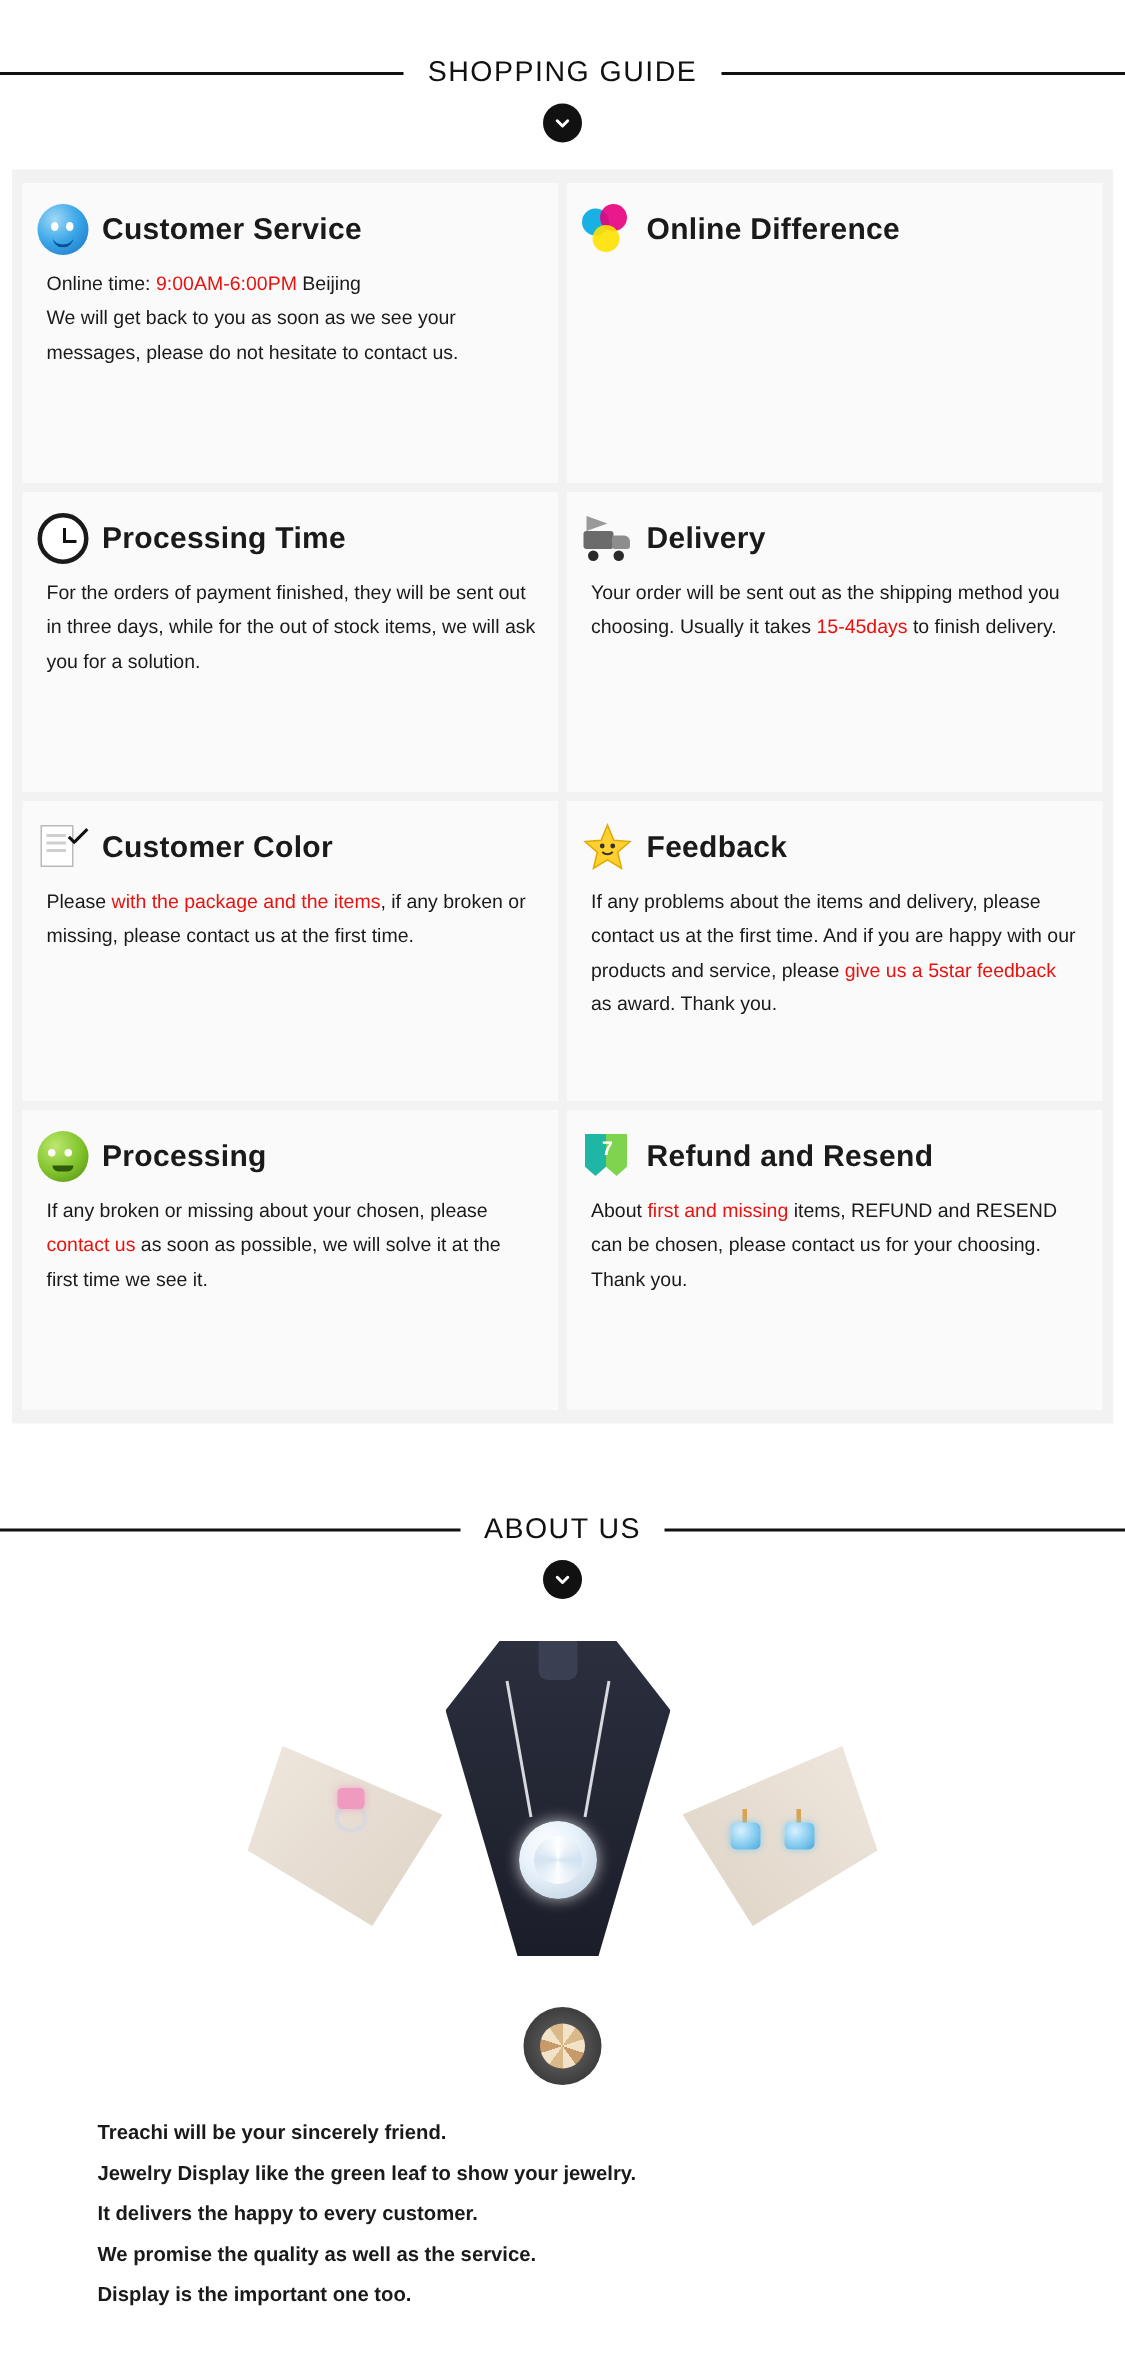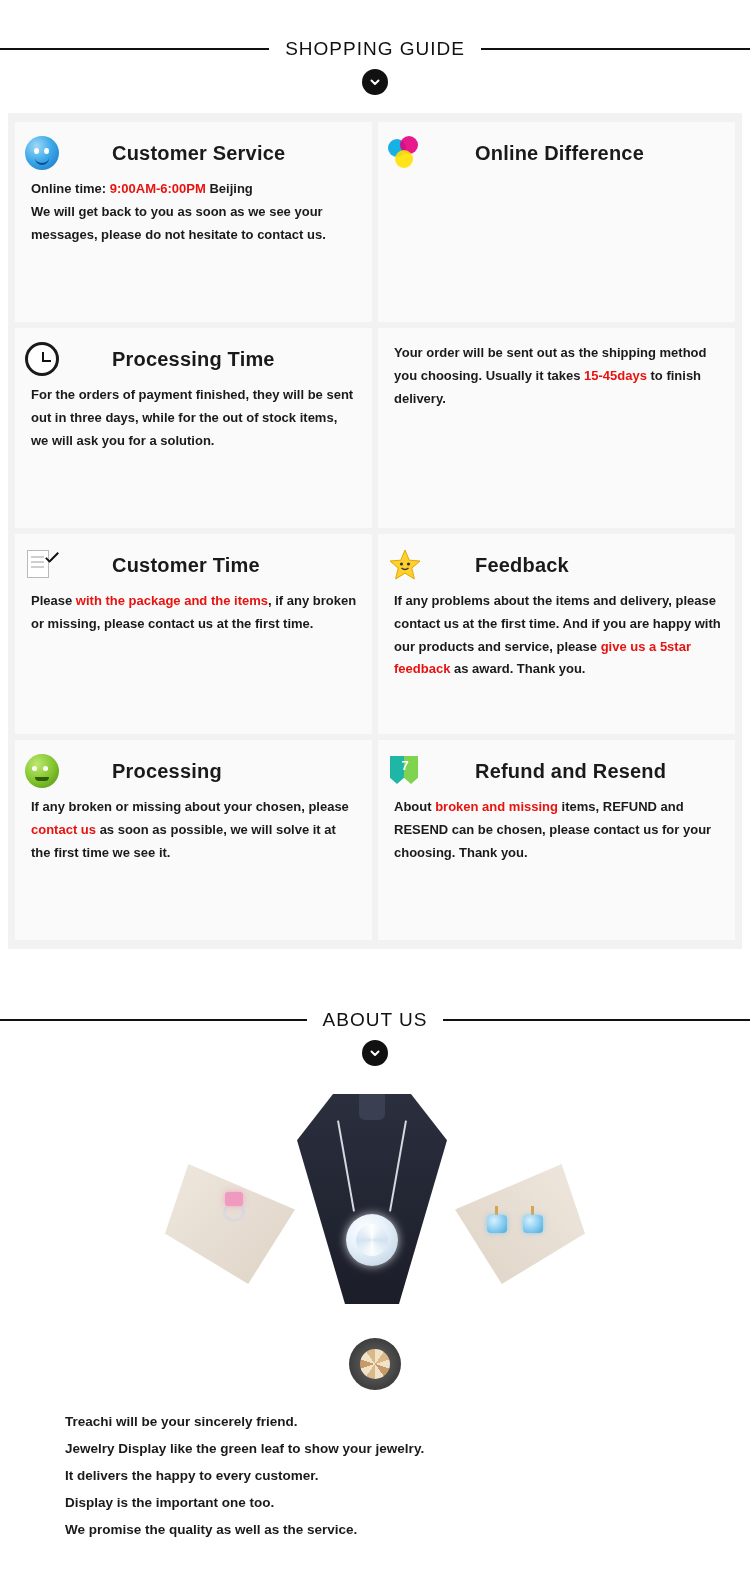--- a/index.html
+++ b/index.html
@@ -63,27 +63,26 @@
     display: flex;
     align-items: center;
     gap: 9px;
     margin-bottom: 8px;
   }
   .cell-title {
     font-size: 20px;
     font-weight: bold;
     color: #1a1a1a;
     letter-spacing: 0.2px;
-    margin-left: 44px;
   }
   .cell-body {
     font-size: 13px;
     line-height: 1.75;
     color: #1a1a1a;
-    font-weight: bold;
+    font-weight: normal;
     padding-left: 6px;
   }
   .red { color: #e8120e; }
 
   
   .ico { width: 34px; height: 34px; flex: 0 0 34px; position: relative; }
 
   
   .ico-chat { border-radius: 50%; background: radial-gradient(circle at 34% 30%, #9fd8f7 0%, #3aa7e8 48%, #1b6fc0 100%); }
   .ico-chat::before {
@@ -248,35 +247,45 @@
       <div class="cell-head">
         <div class="ico ico-clock"></div>
         <div class="cell-title">Processing Time</div>
       </div>
       <div class="cell-body">
         <span>For the orders of payment finished, they will be sent out in three days, while for the out of stock items, we will ask you for a solution.</span>
       </div>
     </div>
 
     <div class="guide-cell">
+      <div class="cell-head">
+        <div class="ico ico-truck">
+          <span class="plane"></span>
+            <span class="body"></span>
+            <span class="cab"></span>
+            <span class="w1"></span>
+            <span class="w2"></span>
+        </div>
+        <div class="cell-title">Delivery</div>
+      </div>
       <div class="cell-body">
         <span>Your order will be sent out as the shipping method you choosing. Usually it takes </span><span class="red">15-45days</span><span> to finish delivery.</span>
       </div>
     </div>
 
     <div class="guide-cell">
       <div class="cell-head">
         <div class="ico ico-doc">
           <span class="sheet"></span>
             <span class="l1"></span>
             <span class="l2"></span>
             <span class="l3"></span>
             <span class="check"></span>
         </div>
-        <div class="cell-title">Customer Time</div>
+        <div class="cell-title">Customer Color</div>
       </div>
       <div class="cell-body">
         <span>Please </span><span class="red">with the package and the items</span><span>, if any broken or missing, please contact us at the first time.</span>
       </div>
     </div>
 
     <div class="guide-cell">
       <div class="cell-head">
         <div class="ico ico-star">
           <svg width="34" height="34" viewBox="0 0 34 34" aria-hidden="true">
@@ -306,21 +315,21 @@
     <div class="guide-cell">
       <div class="cell-head">
         <div class="ico ico-ribbon">
           <span class="lf"></span>
             <span class="rt"></span>
             <span class="num">7</span>
         </div>
         <div class="cell-title">Refund and Resend</div>
       </div>
       <div class="cell-body">
-        <span>About </span><span class="red">broken and missing</span><span> items, REFUND and RESEND can be chosen, please contact us for your choosing. Thank you.</span>
+        <span>About </span><span class="red">first and missing</span><span> items, REFUND and RESEND can be chosen, please contact us for your choosing. Thank you.</span>
       </div>
     </div>
 
   </div>
 
   <div class="about-wrap">
     <div class="section-header">
       <div class="rule"></div>
       <div class="title">ABOUT US</div>
       <div class="rule"></div>
@@ -357,18 +366,18 @@
           <span class="gm"></span>
         </div>
     </div>
 
     <div class="avatar"></div>
 
     <div class="about-text">
       <div>Treachi will be your sincerely friend.</div>
       <div>Jewelry Display like the green leaf to show your jewelry.</div>
       <div>It delivers the happy to every customer.</div>
+      <div>We promise the quality as well as the service.</div>
       <div>Display is the important one too.</div>
-      <div>We promise the quality as well as the service.</div>
     </div>
   </div>
 
 </div>
 
 </body></html>

